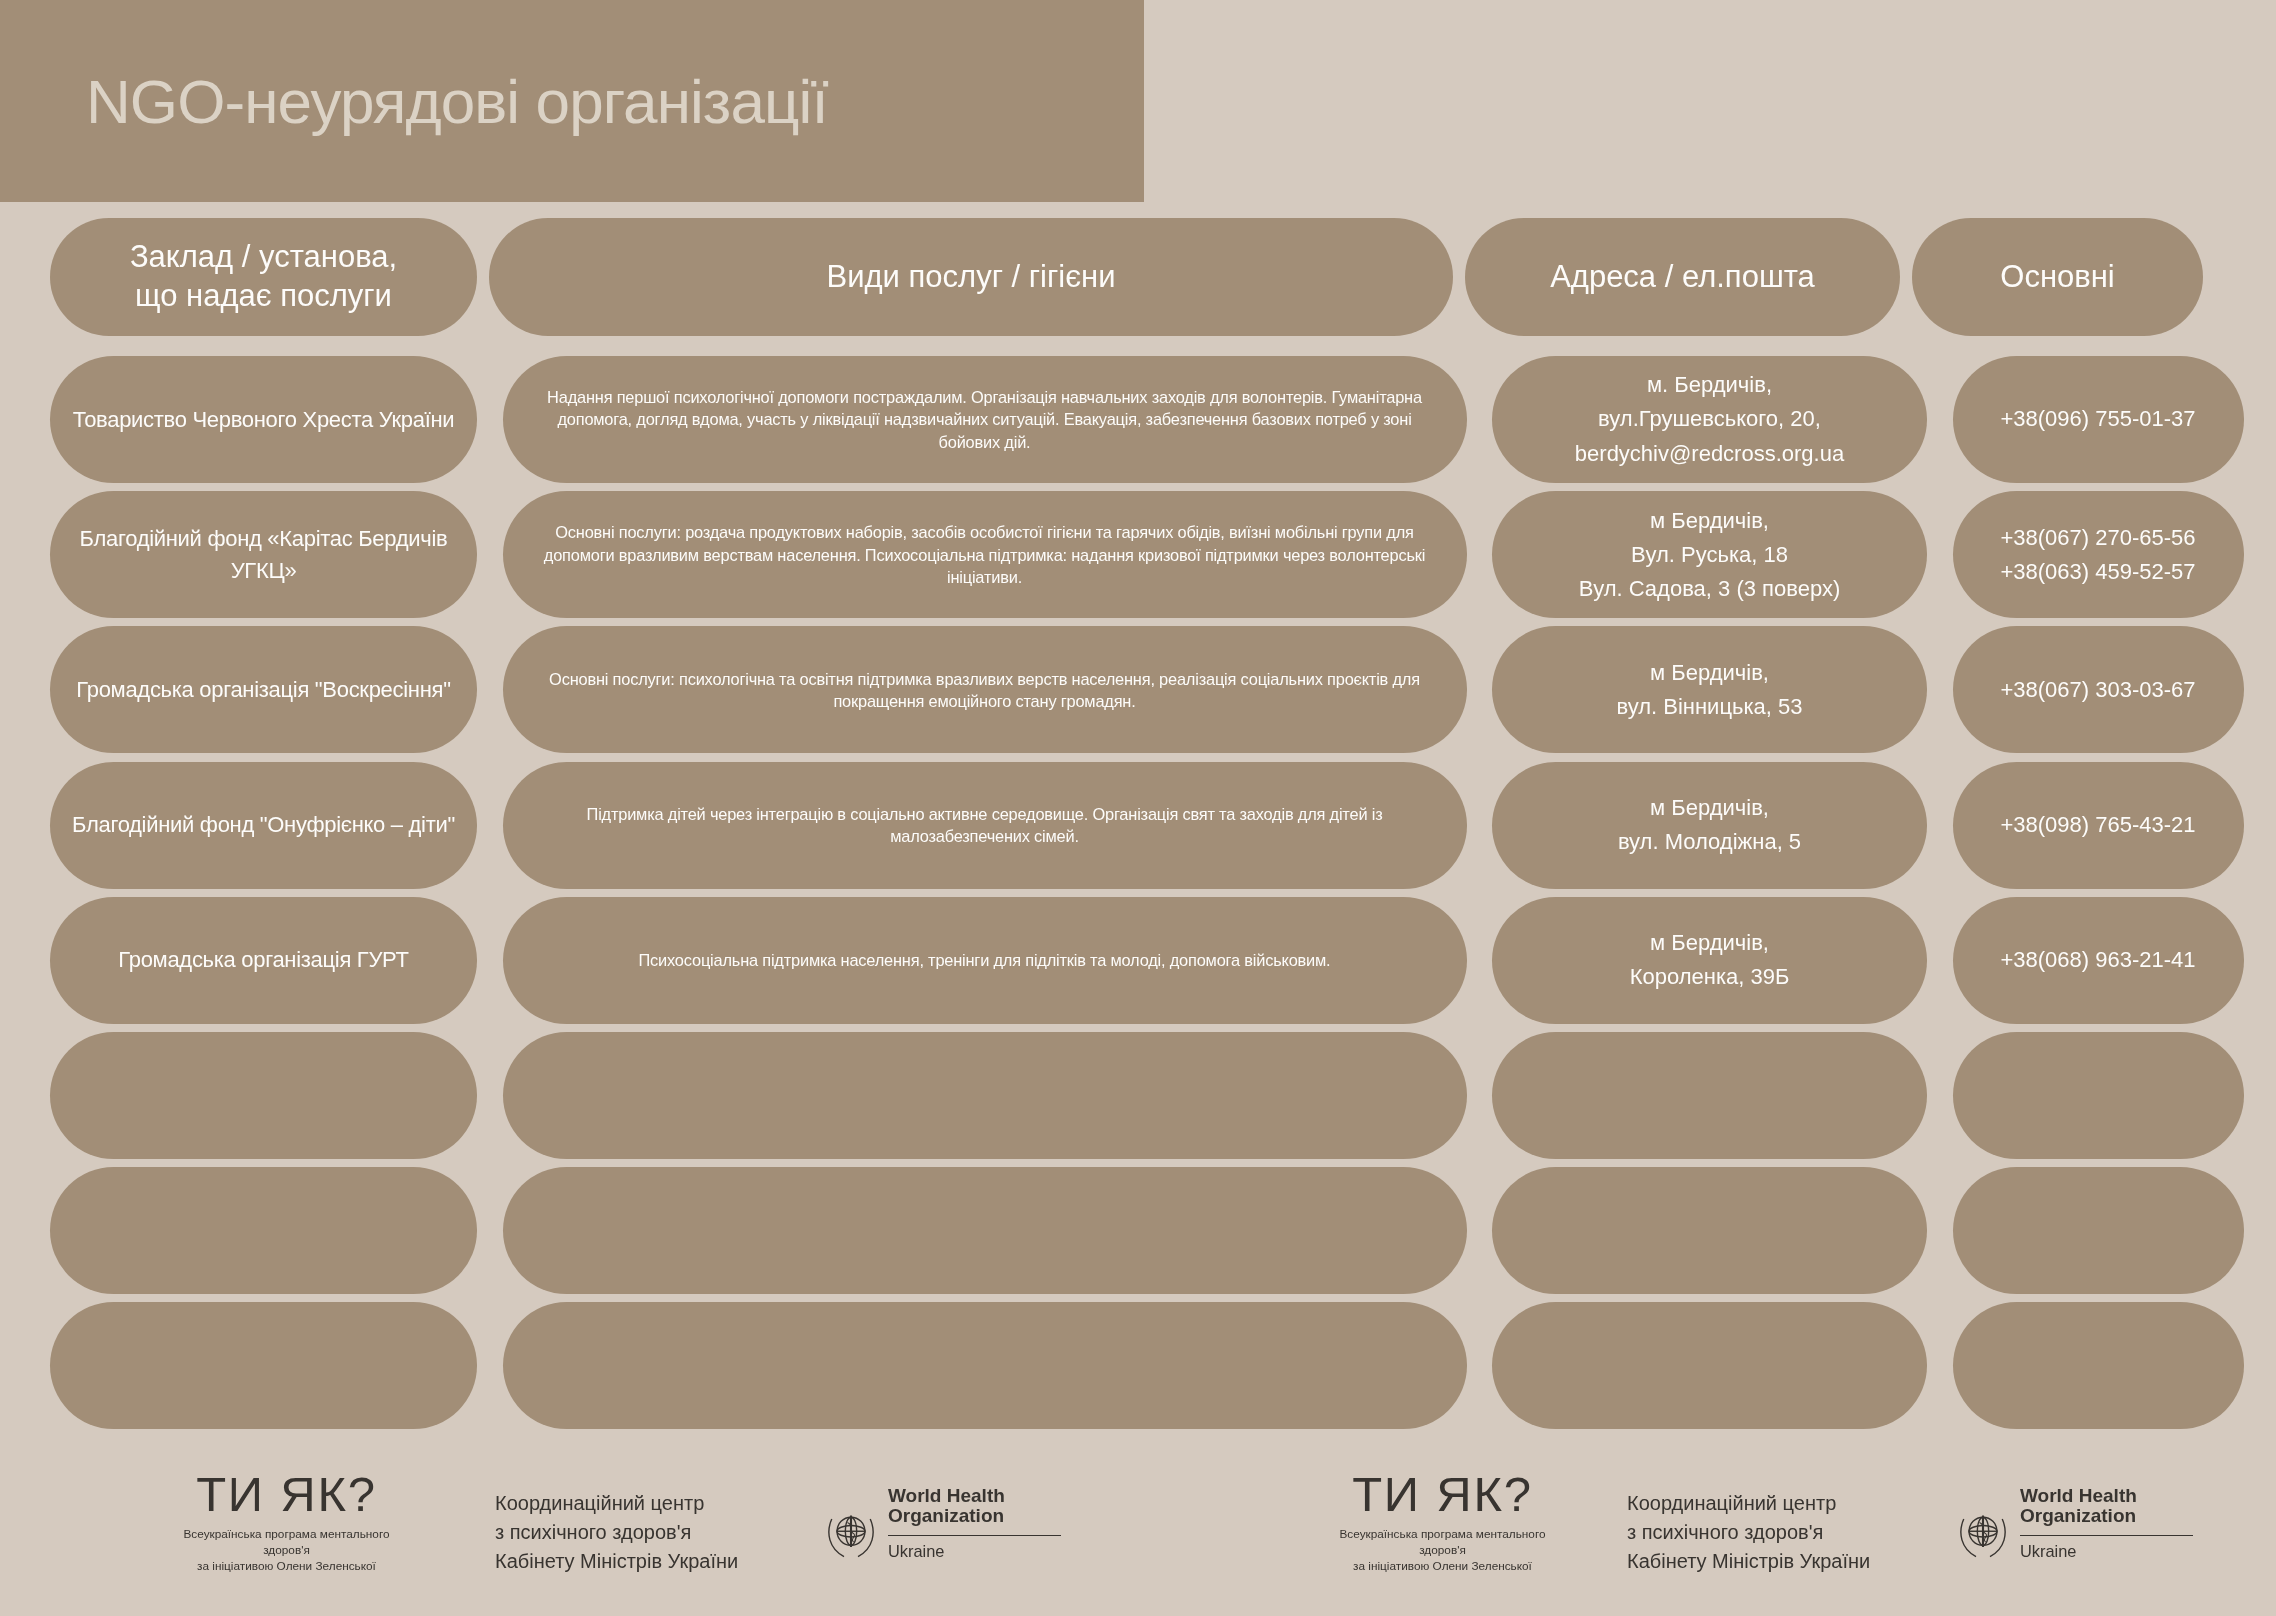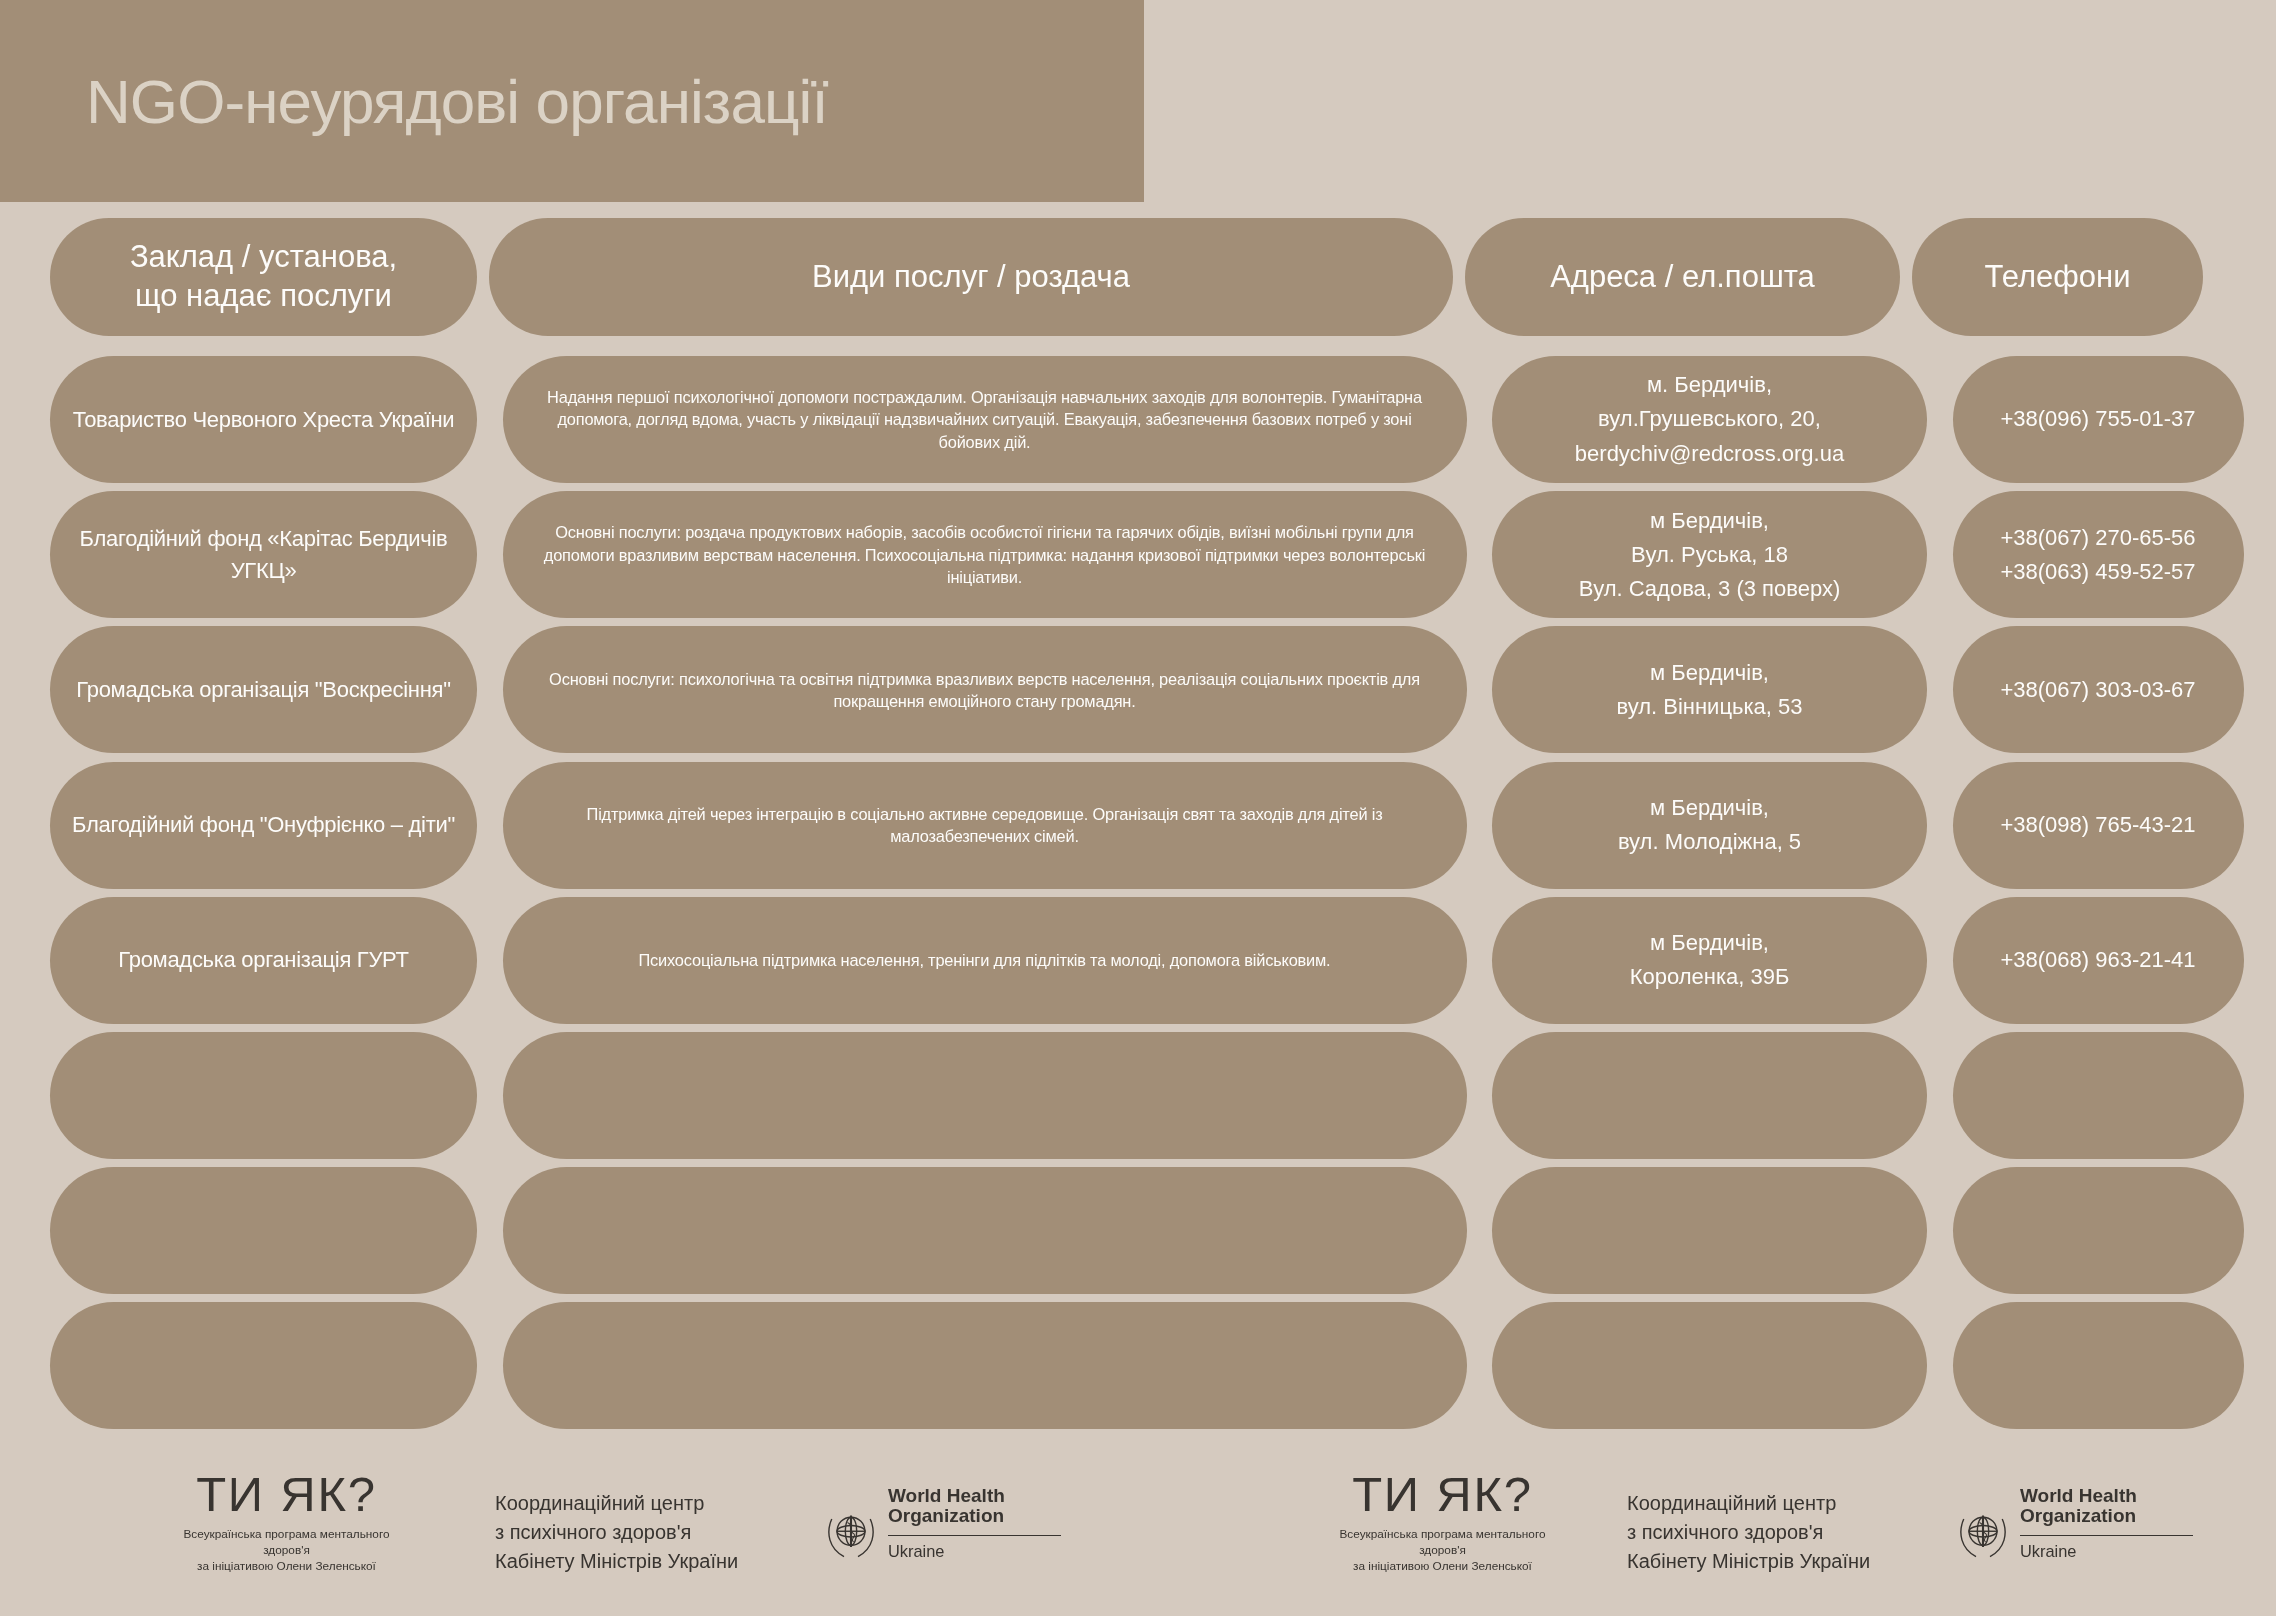--- a/index.html
+++ b/index.html
@@ -75,23 +75,23 @@
 </head>
 <body>
 
 <div class="header-bar">
   <div class="page-title">NGO-неурядові організації</div>
 </div>
 
 <div class="thead">
   <div class="pill pre">Заклад / установа,
 що надає послуги</div>
-  <div class="pill">Види послуг / роздача</div>
+  <div class="pill">Види послуг / гігієни</div>
   <div class="pill">Адреса / ел.пошта</div>
-  <div class="pill">Телефони</div>
+  <div class="pill">Основні</div>
 </div>
 
 <div class="tbody">
 
   <div class="pill org-pill">Товариство Червоного Хреста України</div>
   <div class="pill services-pill">Надання першої психологічної допомоги постраждалим. Організація навчальних заходів для волонтерів. Гуманітарна допомога, догляд вдома, участь у ліквідації надзвичайних ситуацій. Евакуація, забезпечення базових потреб у зоні бойових дій.</div>
   <div class="pill address-pill pre">м. Бердичів,
 вул.Грушевського, 20,
 berdychiv@redcross.org.ua</div>
   <div class="pill phone-pill pre">+38(096) 755-01-37</div>

